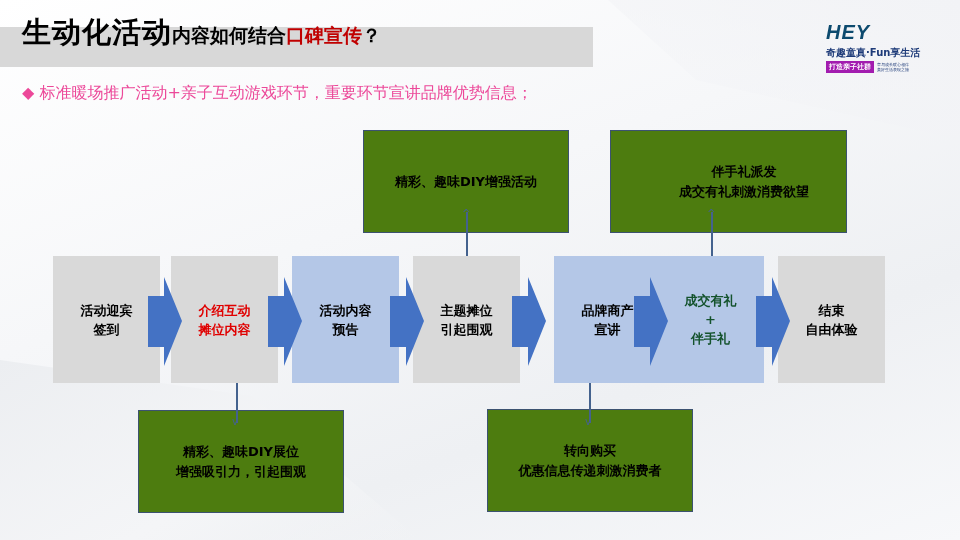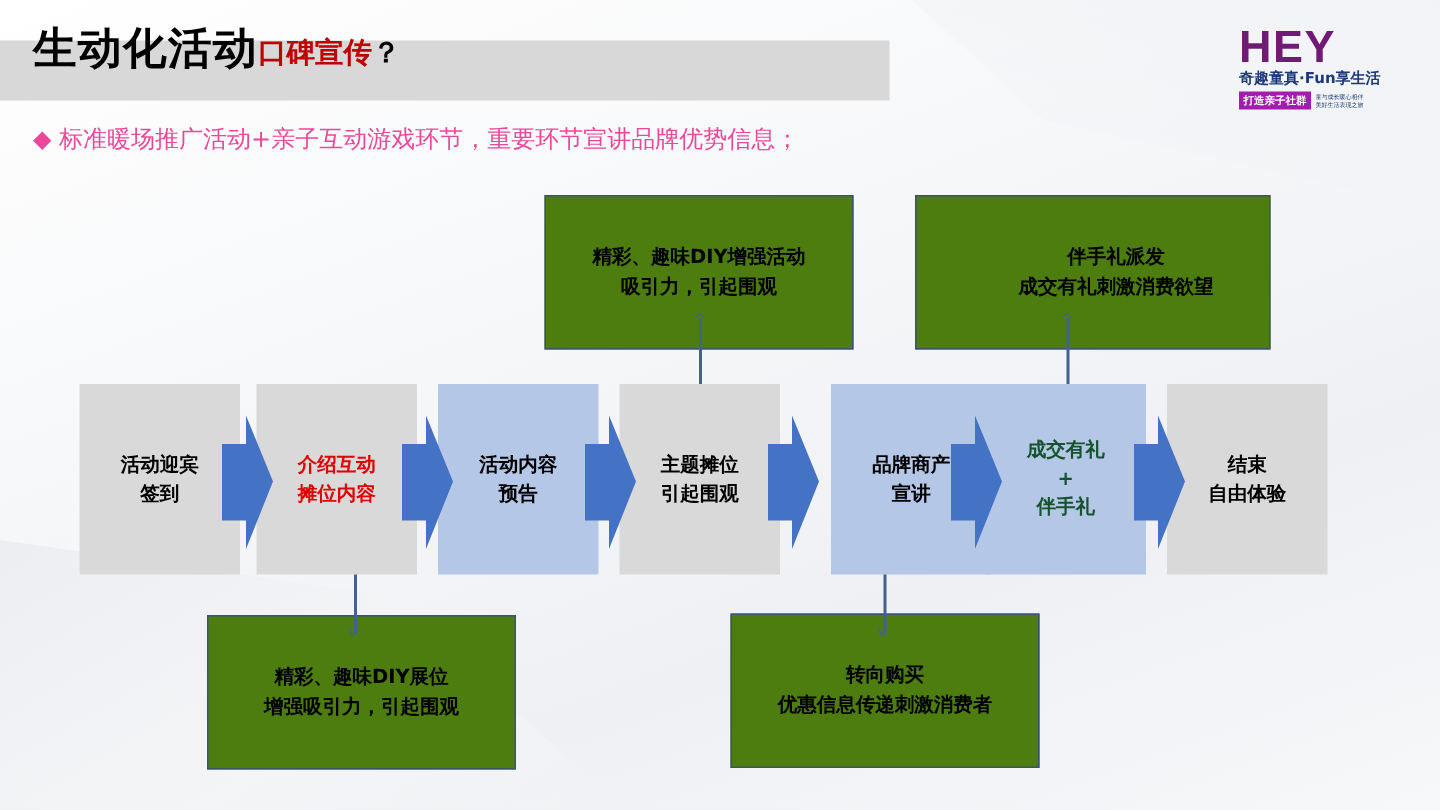--- a/index.html
+++ b/index.html
@@ -15,21 +15,21 @@
     background: linear-gradient(200deg, #f2f3f6 0%, rgba(255,255,255,0) 80%);
     clip-path: polygon(20% 0, 100% 0, 100% 70%, 40% 40%); }
   .title-bar { position:absolute; left:0; top:27px; width:593px; height:40px; background:#d8d8d8; }
   .title { position:absolute; left:22px; top:27px; height:24px; display:flex; align-items:flex-end;
     font-weight:bold; color:#000; white-space:nowrap; }
   .title .big { font-size:29px; line-height:38px; letter-spacing:1px; }
   .title .small { font-size:19px; line-height:32px; }
   .title .red { font-size:19px; line-height:32px; color:#c00000; }
   .bullet { position:absolute; left:22px; top:83px; font-size:16px; font-weight:normal; color:#ec4899; white-space:nowrap; }
   .logo { position:absolute; left:826px; top:18px; width:110px; }
-  .logo-hey { font-size:30px; font-weight:bold; color:#701a75; line-height:28px; letter-spacing:1px; font-family:"Liberation Sans", sans-serif; }
+  .logo-hey { font-size:20px; font-weight:bold; color:#0c4a6e; line-height:28px; letter-spacing:1px; font-family:"Liberation Sans", sans-serif;font-style:italic; }
   .logo-sub { font-size:10px; font-weight:bold; color:#1d3a78; line-height:14px; white-space:nowrap; }
   .logo-row { display:flex; align-items:center; gap:3px; margin-top:1px; }
   .logo-tag { background:#a21caf; color:#fff; font-size:7px; padding:1px 3px; font-weight:bold; white-space:nowrap; }
   .logo-tiny { font-size:4px; color:#1d3a78; line-height:5px; }
 
   .step { position:absolute; top:256px; width:107px; height:127px; display:flex; align-items:center; justify-content:center;
     text-align:center; font-size:13px; font-weight:bold; line-height:19px; color:#000; }
   .step.gray { background:#d9d9d9; }
   .step.blue { background:#b4c7e7; }
   .step.red { color:#e00000; }
@@ -42,20 +42,21 @@
 </style>
 </head>
 <body>
 
 <div class="bg-poly1"></div>
 <div class="bg-poly2"></div>
 
 <div class="title-bar"></div>
 <div class="title">
   <span class="big">生动化活动</span>
+  <span class="small">内容如何结合</span>
   <span class="red">口碑宣传</span>
   <span class="small">？</span>
 </div>
 
 <div class="bullet">
   <span>◆</span>
   <span>标准暖场推广活动+亲子互动游戏环节，重要环节宣讲品牌优势信息；</span>
 </div>
 
 <div class="logo">
@@ -129,21 +130,20 @@
 <svg class="arrow" style="left:634px" viewBox="0 0 34 89">
     <polygon points="0,19 16,19 16,0 34,44 16,89 16,70 0,70" fill="#4472c4"></polygon>
   </svg>
 <svg class="arrow" style="left:756px" viewBox="0 0 34 89">
     <polygon points="0,19 16,19 16,0 34,44 16,89 16,70 0,70" fill="#4472c4"></polygon>
   </svg>
 
 <div class="callout" style="left:363px; top:130px; width:204px; height:101px;">
   <div>
       <div>精彩、趣味DIY增强活动</div>
-      <div>吸引力，引起围观</div>
     </div>
 </div>
 <div class="vline" style="left:466px; top:212px; height:44px;"></div>
 <div class="ahead" style="left:462px; top:209px;">^</div>
 
 <div class="callout" style="left:610px; top:130px; width:204px; height:101px;padding-left:31px;">
   <div>
       <div>伴手礼派发</div>
       <div>成交有礼刺激消费欲望</div>
     </div>

